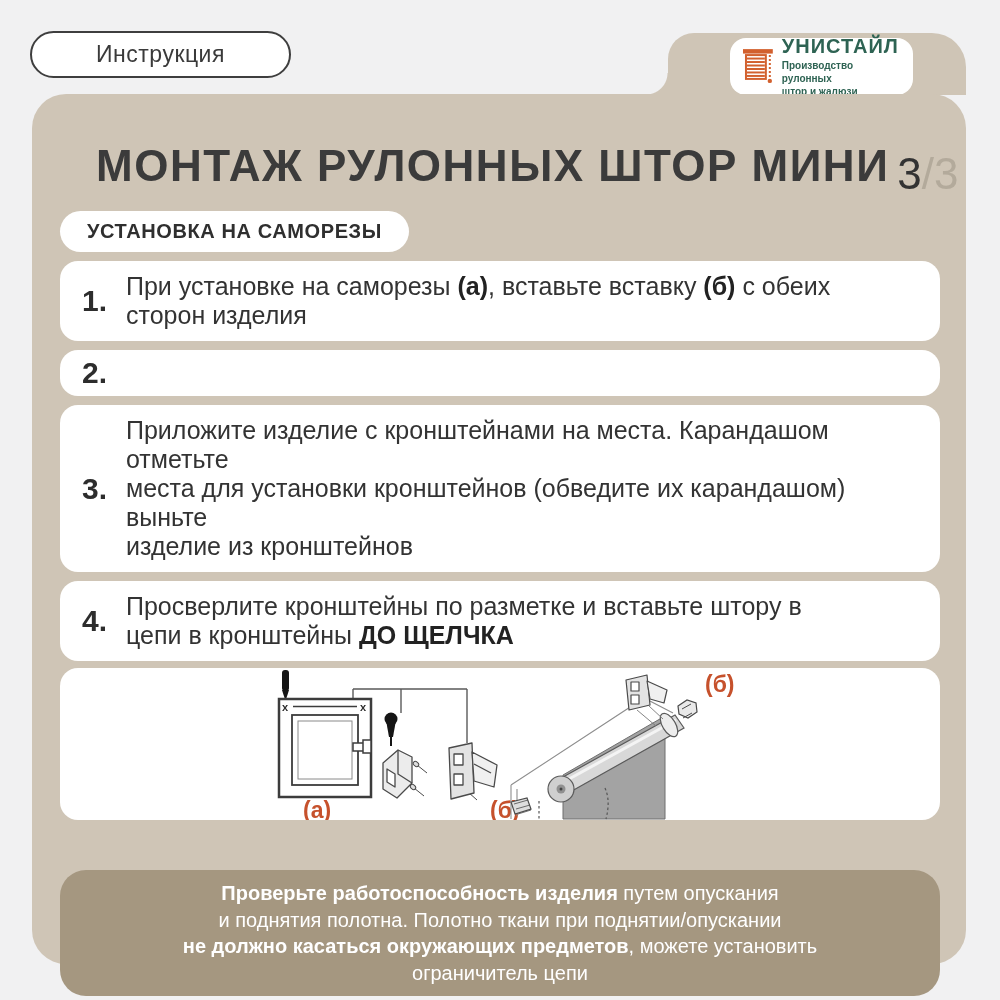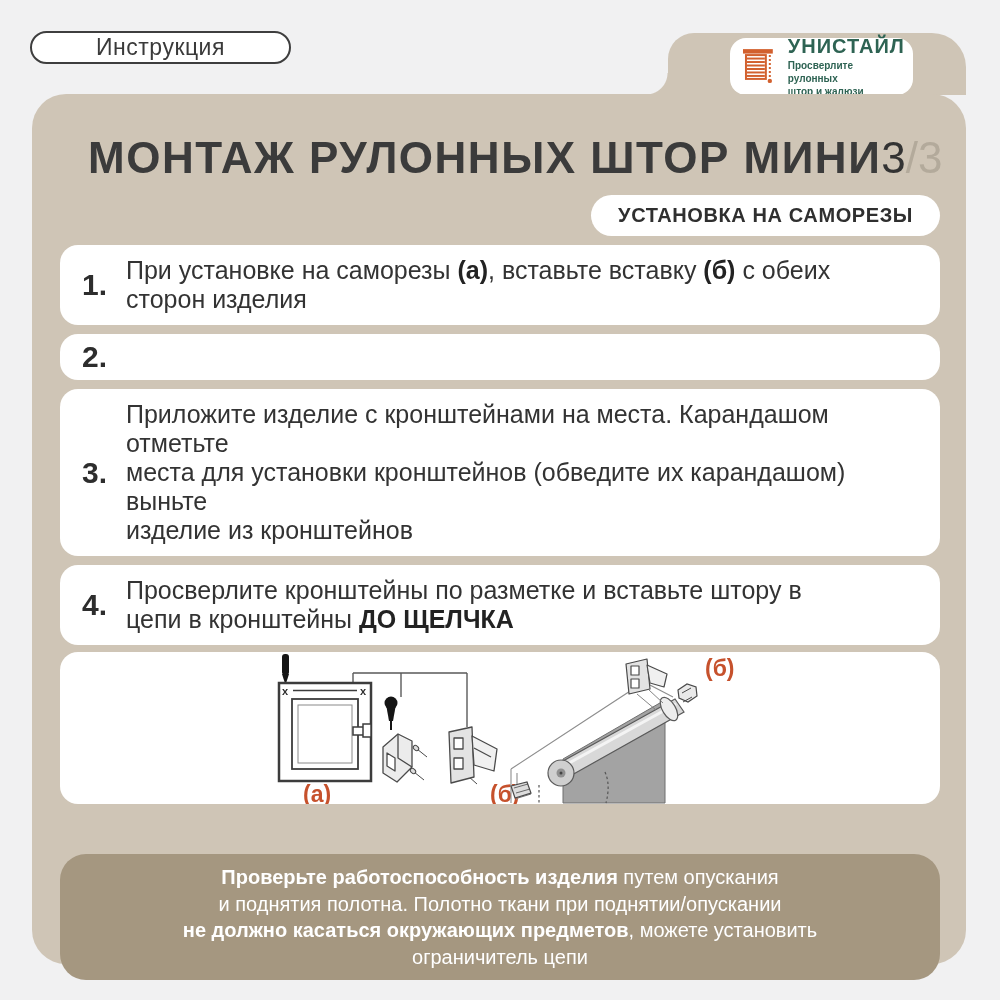--- a/index.html
+++ b/index.html
@@ -8,56 +8,56 @@
     --pagebg:#f1f1f2;
   }
   html,body{margin:0;padding:0}
   body{
     width:1000px;height:1000px;position:relative;overflow:hidden;
     background:var(--pagebg);
     font-family:"Liberation Sans", sans-serif;
   }
   
   .badge{
-    position:absolute;left:30px;top:31px;width:261px;height:33px;
+    position:absolute;left:30px;top:31px;width:261px;height:47px;
     box-sizing:border-box;border:2.5px solid #3e3e3e;border-radius:26px;background:#fff;
     display:flex;align-items:center;justify-content:center;
     font-size:23px;color:#3a3a3a;letter-spacing:.5px;
   }
   
   .tab{
     position:absolute;left:668px;right:34px;top:33px;height:62px;
     background:var(--card);border-radius:26px 34px 0 0;
   }
   .tab::before{
     content:"";position:absolute;left:-22px;bottom:0;width:22px;height:22px;
     background:radial-gradient(circle 22px at 0 0, rgba(0,0,0,0) 21px, var(--card) 22px);
   }
   .logo{
     position:absolute;left:62px;top:5px;width:183px;height:57px;
     background:#fff;border-radius:16px;box-sizing:border-box;
-    display:flex;align-items:center;gap:14px;padding:0 8px 0 12px;
+    display:flex;align-items:center;gap:8px;padding:0 8px 0 12px;
   }
   .logo-name{font-size:20px;font-weight:bold;color:var(--brand);letter-spacing:1px;line-height:1.05}
   .logo-tag{font-size:10px;font-weight:bold;color:var(--brand);line-height:1.3;margin-top:2px}
   
   .card{
     position:absolute;left:32px;top:94px;right:34px;bottom:36px;
     background:var(--card);border-radius:34px;box-sizing:border-box;
     padding:40px 26px 0 28px;
   }
   .title-row{display:flex;align-items:flex-end;justify-content:space-between;padding-left:28px}
   .title-row h1{
-    margin:0;font-size:44px;font-weight:bold;color:var(--title);
+    margin:8px;font-size:44px;font-weight:bold;color:var(--title);
     letter-spacing:1.5px;line-height:1.1;white-space:nowrap;
   }
   .pagenum{font-size:44px;font-weight:normal;line-height:1.1}
   .pagenum .cur{color:#333}
   .pagenum .rest{color:var(--muted)}
-  .pill-row{text-align:right;margin-top:13px}
+  .pill-row{text-align:left;margin-top:13px}
   .pill{
     display:inline-block;background:#fff;border-radius:22px;padding:9px 27px;
     font-size:20px;font-weight:bold;color:#2f2f2f;letter-spacing:.6px;
   }
   .steps{margin-top:9px;display:flex;flex-direction:column;gap:9px}
   .step{
     background:#fff;border-radius:18px;display:flex;align-items:center;
     padding:6px 16px 6px 0;
   }
   .step-num{flex:0 0 66px;box-sizing:border-box;padding-left:22px;
@@ -96,21 +96,21 @@
         <line x1="5" y1="18.5" x2="23" y2="18.5"></line>
         <line x1="5" y1="22" x2="23" y2="22"></line>
         <line x1="5" y1="25.5" x2="23" y2="25.5"></line>
         <line x1="5" y1="29" x2="23" y2="29"></line>
       </g>
       <line x1="28" y1="8" x2="28" y2="31" stroke="var(--logoorange)" stroke-width="2" stroke-dasharray="2 2"></line>
       <circle cx="28" cy="34" r="2.2" fill="var(--logoorange)"></circle>
     </svg>
     <div>
       <div class="logo-name">УНИСТАЙЛ</div>
-      <div class="logo-tag"><span>Просверлите рулонных</span><br><span>штор и жалюзи</span></div>
+      <div class="logo-tag"><span>Производство рулонных</span><br><span>штор и жалюзи</span></div>
     </div>
   </div>
 </div>
 
 <div class="card">
 
   <div class="title-row">
     <h1>МОНТАЖ РУЛОННЫХ ШТОР МИНИ</h1>
     <div class="pagenum">
       <span class="cur">3</span><span class="rest">/3</span>

